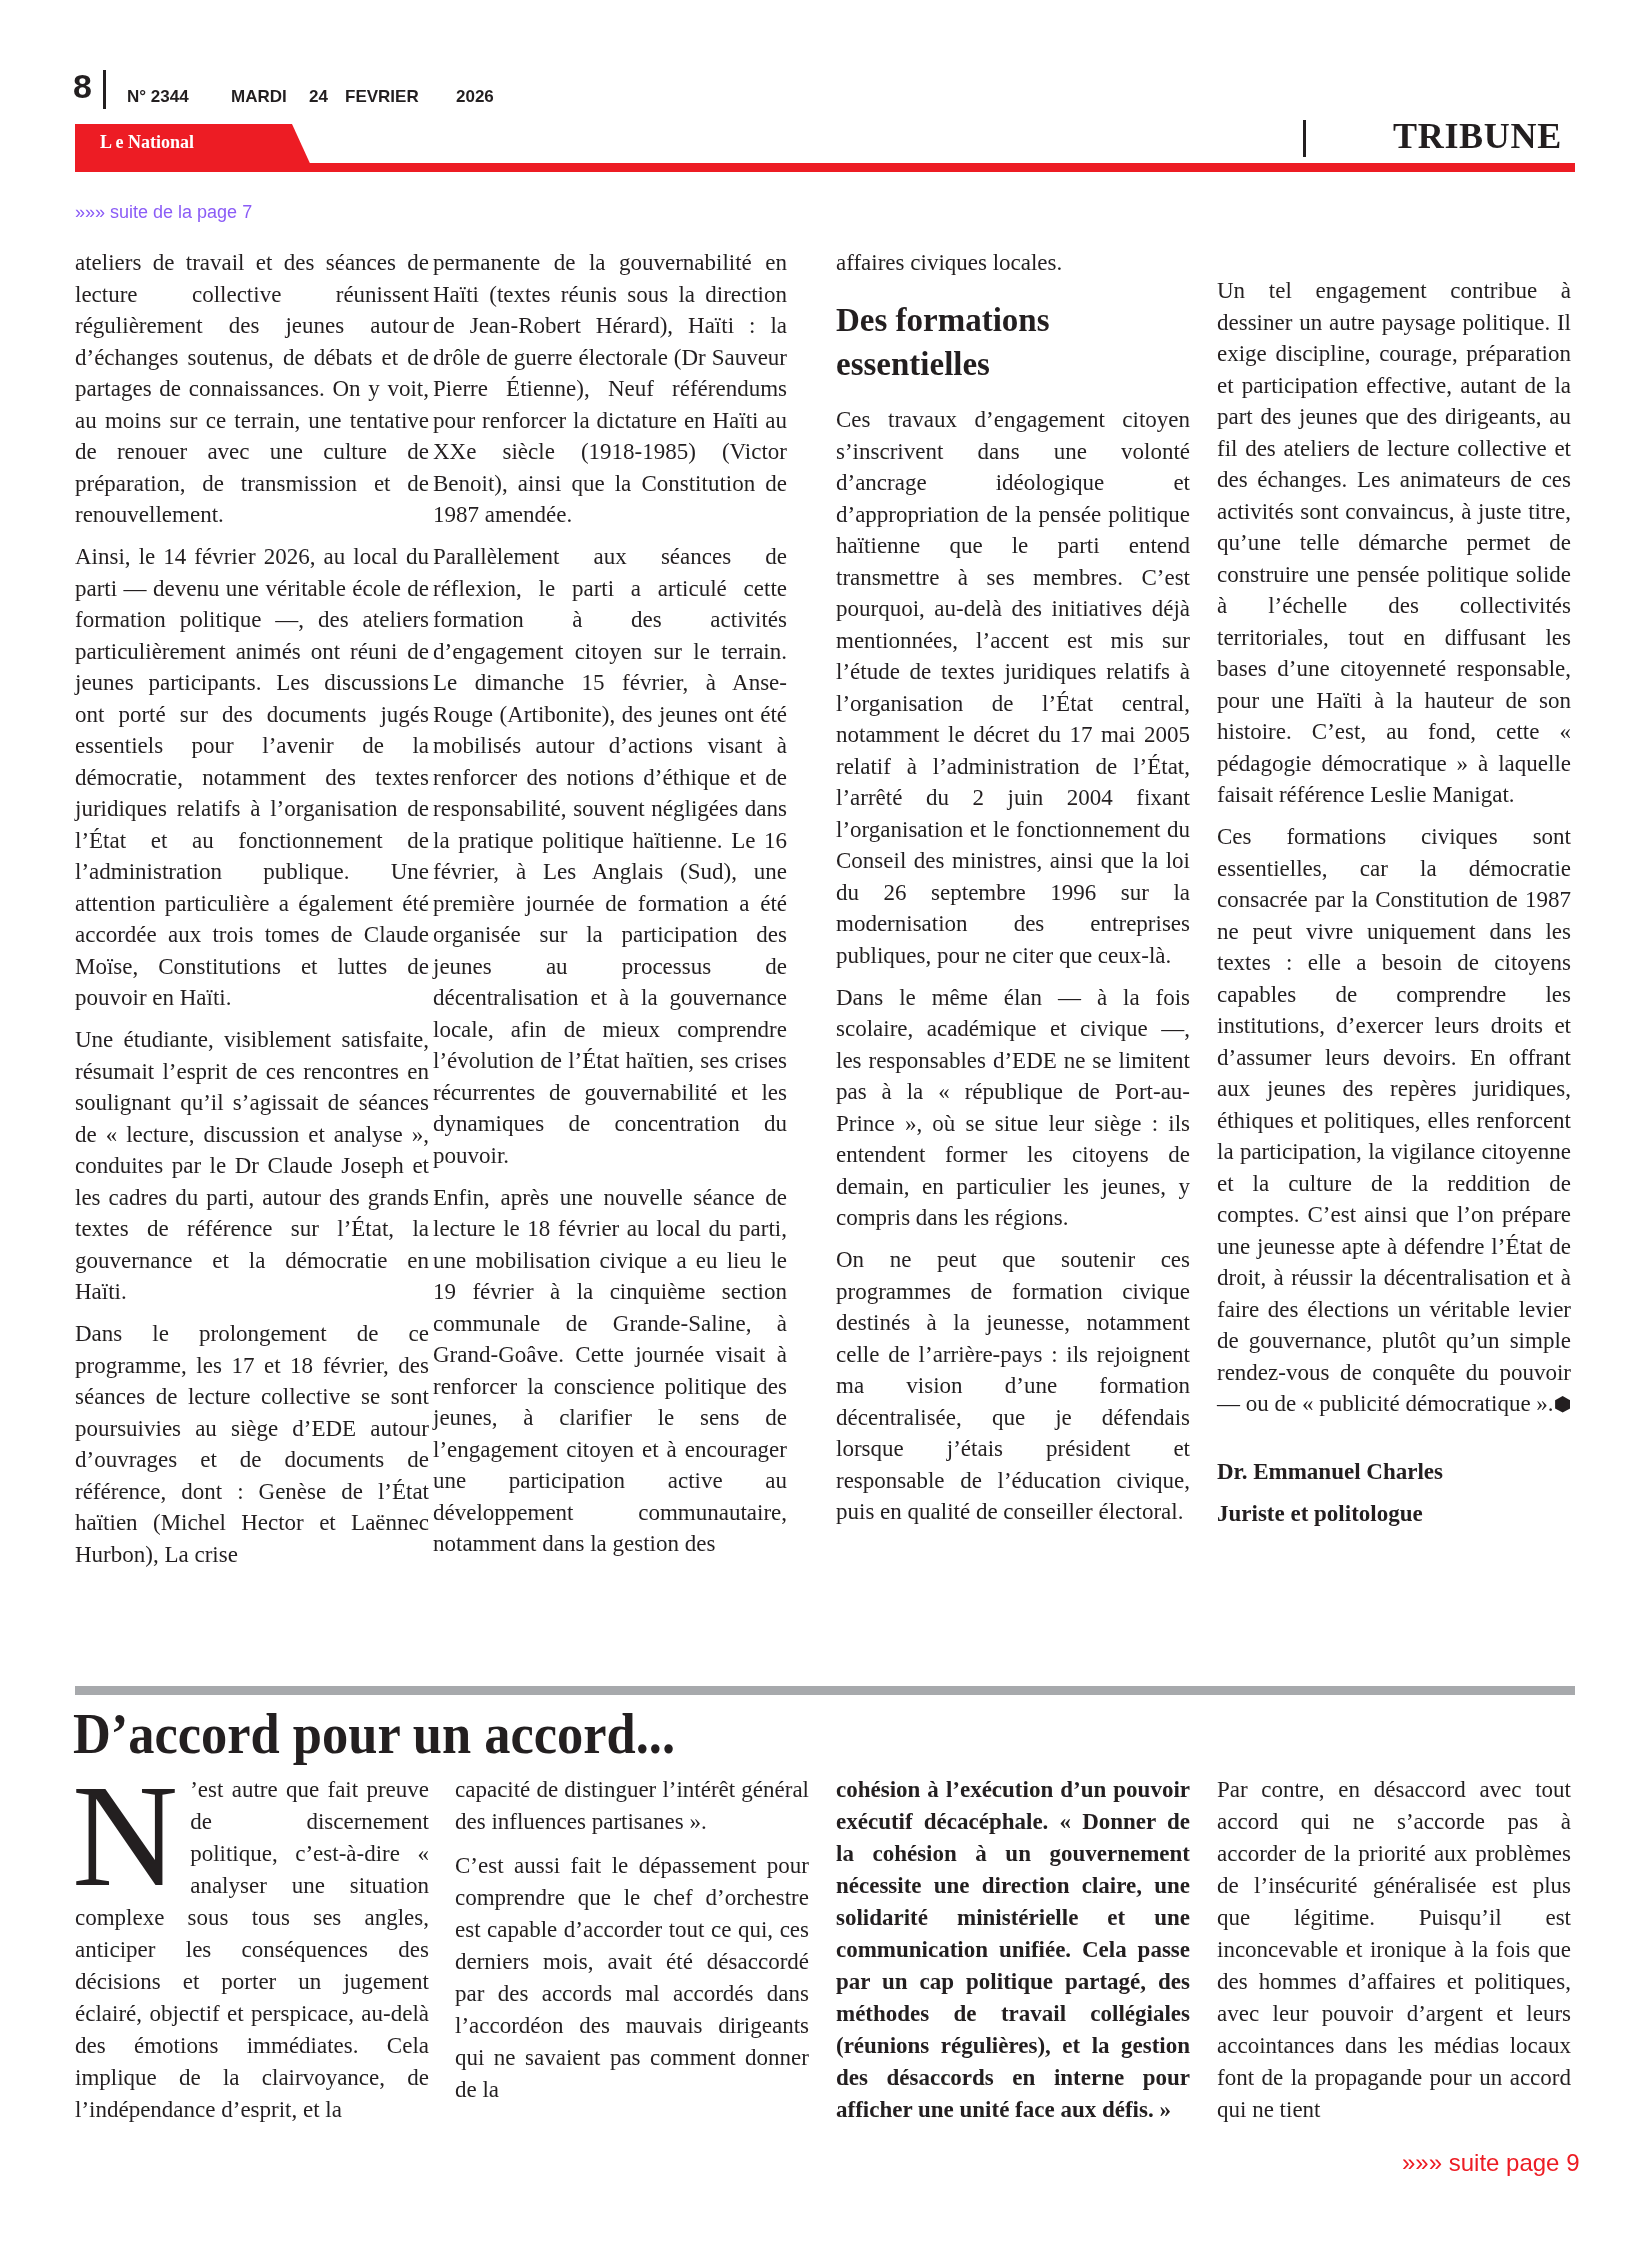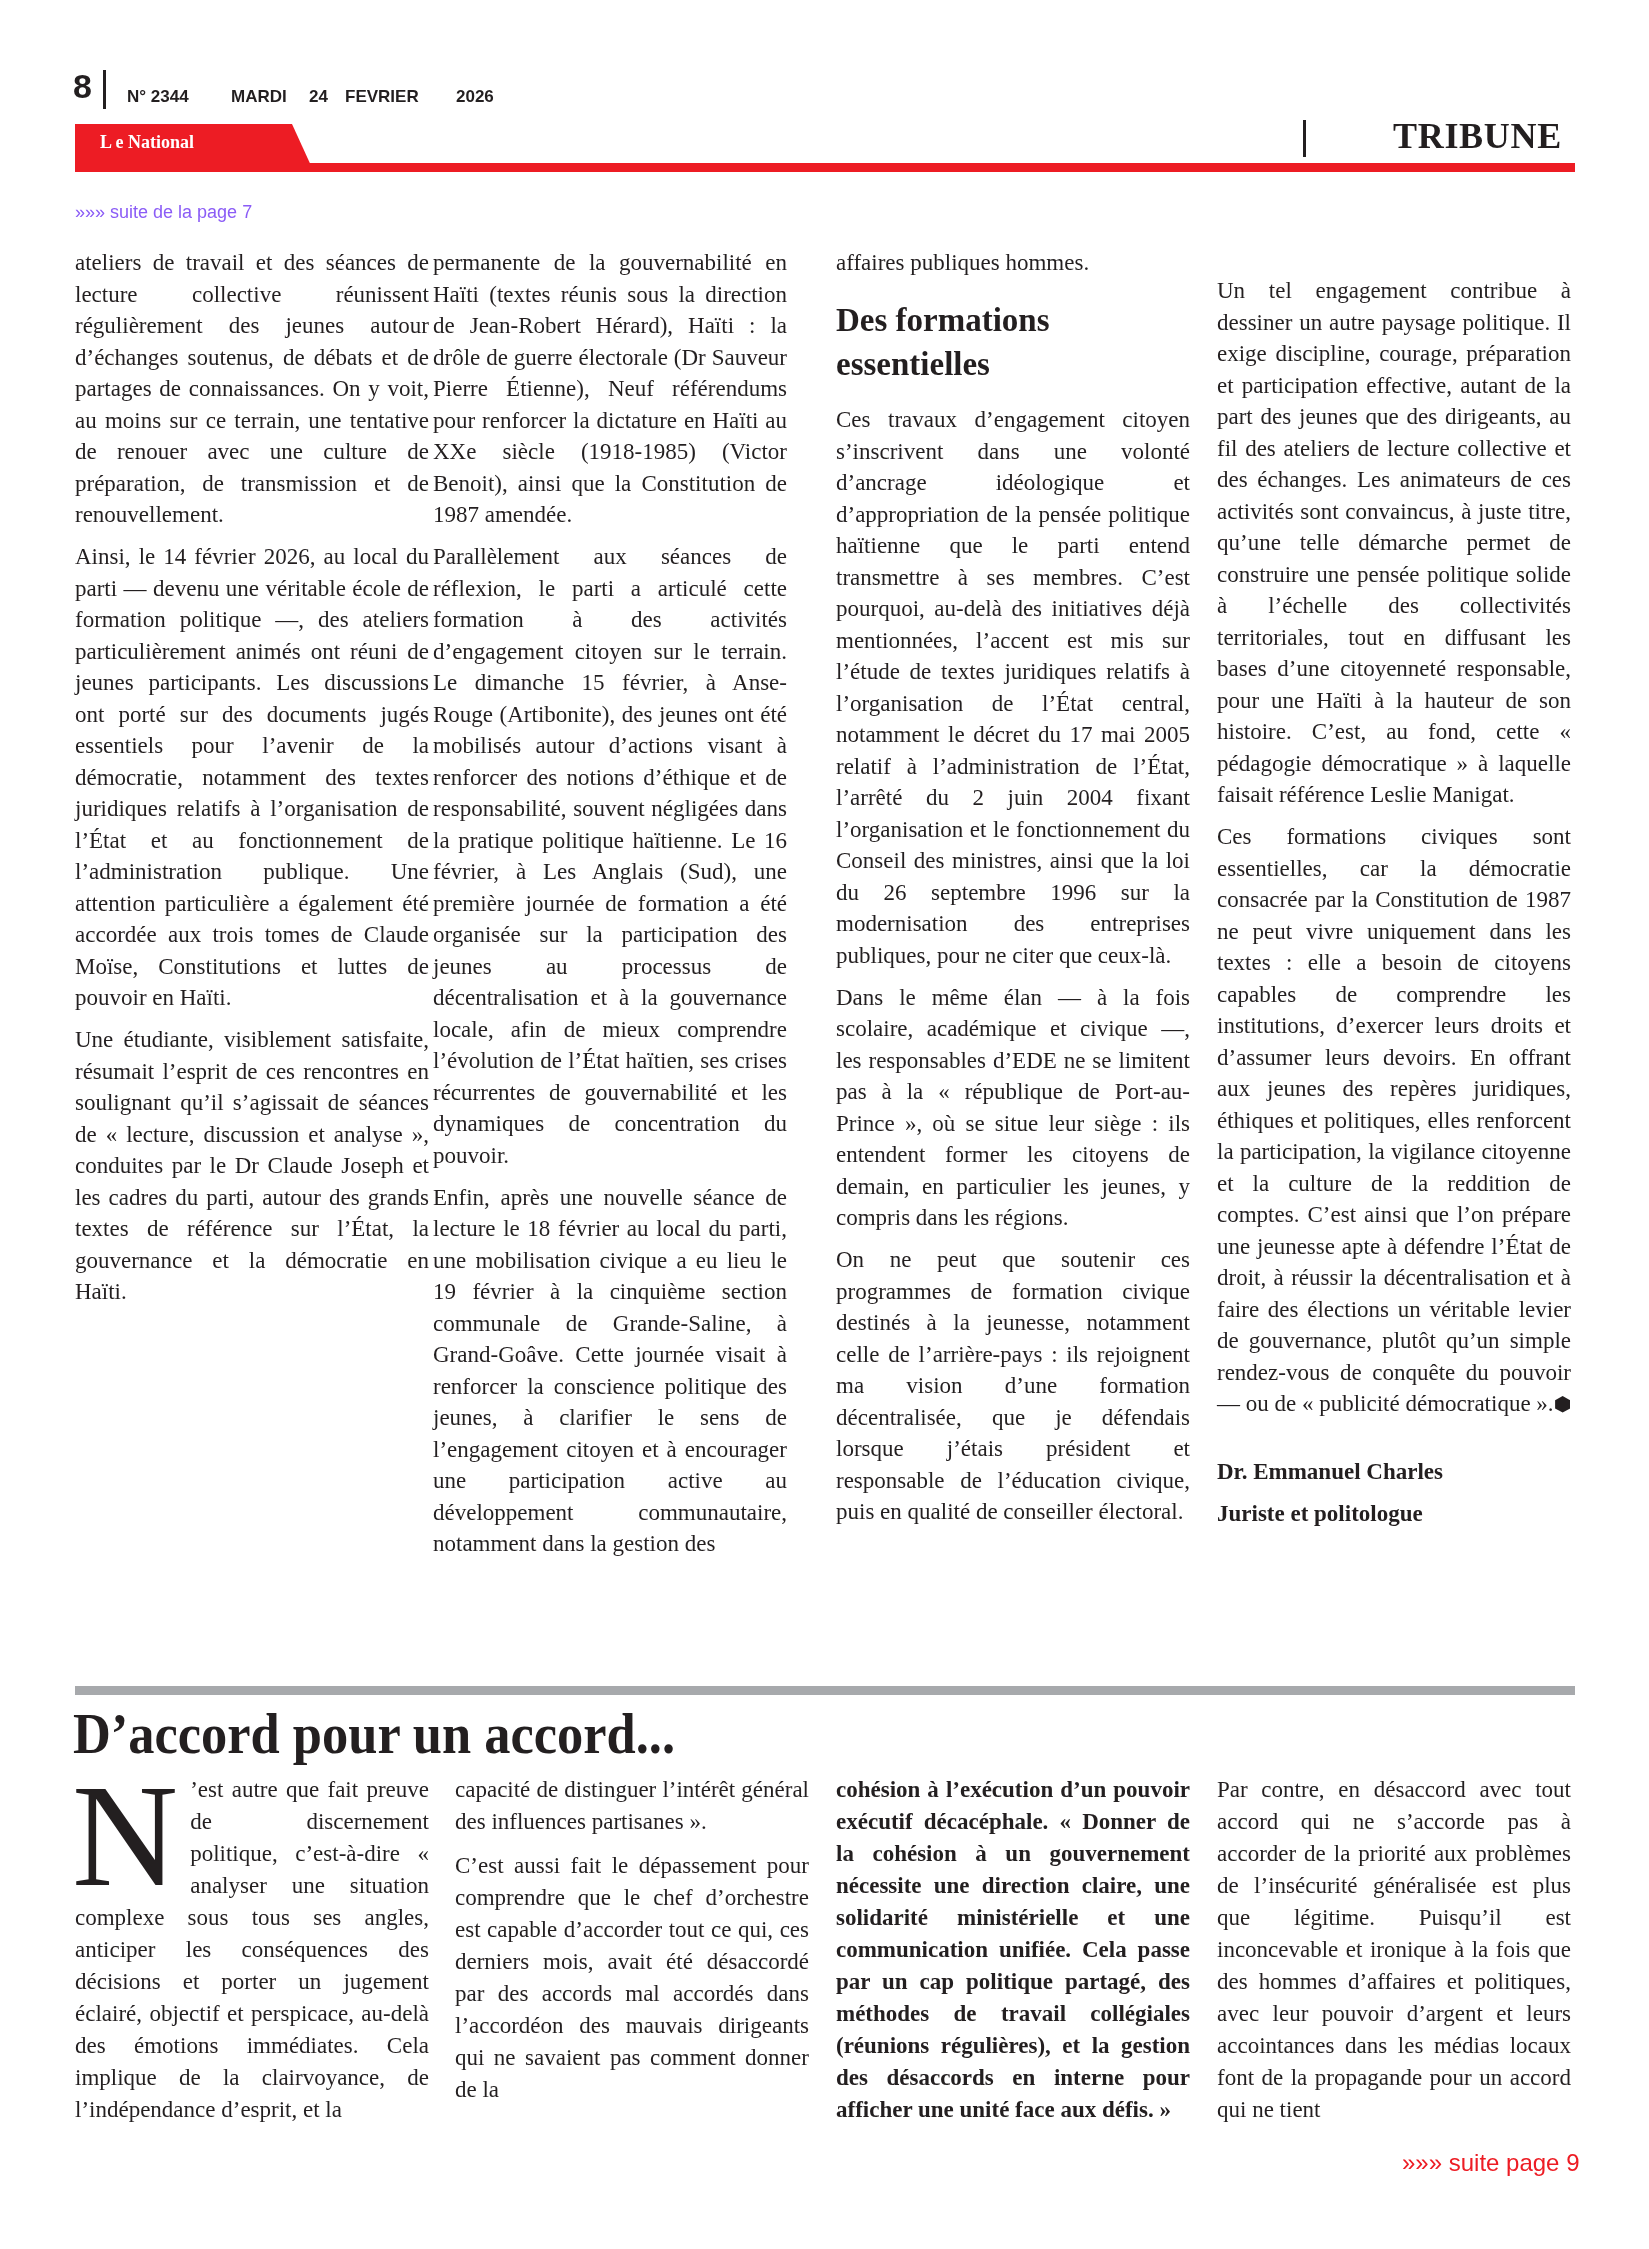--- a/index.html
+++ b/index.html
@@ -56,30 +56,31 @@
 <div class="abs red-rule"></div>
 <div class="abs section-bar"></div>
 <div class="abs section-title">TRIBUNE</div>
 
 <div class="abs cont-top">»»» suite de la page  7</div>
 
 <div class="col c1">
   <p>ateliers de travail et des séances de lecture collective réunissent régulièrement des jeunes autour d’échanges soutenus, de débats et de partages de connaissances. On y voit, au moins sur ce terrain, une tentative de renouer avec une culture de préparation, de transmission et de renouvellement.</p>
   <p>Ainsi, le 14 février 2026, au local du parti — devenu une véritable école de formation politique —, des ateliers particulièrement animés ont réuni de jeunes participants. Les discussions ont porté sur des documents jugés essentiels pour l’avenir de la démocratie, notamment des textes juridiques relatifs à l’organisation de l’État et au fonctionnement de l’administration publique. Une attention particulière a également été accordée aux trois tomes de Claude Moïse, Constitutions et luttes de pouvoir en Haïti.</p>
   <p>Une étudiante, visiblement satisfaite, résumait l’esprit de ces rencontres en soulignant qu’il s’agissait de séances de « lecture, discussion et analyse », conduites par le Dr Claude Joseph et les cadres du parti, autour des grands textes de référence sur l’État, la gouvernance et la démocratie en Haïti.</p>
+  <p>Dans le prolongement de ce programme, les 17 et 18 février, des séances de lecture collective se sont poursuivies au siège d’EDE autour d’ouvrages et de documents de référence, dont : Genèse de l’État haïtien (Michel Hector et Laënnec Hurbon), La crise</p>
 </div>
 
 <div class="col c2">
   <p>permanente de la gouvernabilité en Haïti (textes réunis sous la direction de Jean-Robert Hérard), Haïti : la drôle de guerre électorale (Dr Sauveur Pierre Étienne), Neuf référendums pour renforcer la dictature en Haïti au XXe siècle (1918-1985) (Victor Benoit), ainsi que la Constitution de 1987 amendée.</p>
   <p>Parallèlement aux séances de réflexion, le parti a articulé cette formation à des activités d’engagement citoyen sur le terrain. Le dimanche 15 février, à Anse-Rouge (Artibonite), des jeunes ont été mobilisés autour d’actions visant à renforcer des notions d’éthique et de responsabilité, souvent négligées dans la pratique politique haïtienne. Le 16 février, à Les Anglais (Sud), une première journée de formation a été organisée sur la participation des jeunes au processus de décentralisation et à la gouvernance locale, afin de mieux comprendre l’évolution de l’État haïtien, ses crises récurrentes de gouvernabilité et les dynamiques de concentration du pouvoir.</p>
   <p>Enfin, après une nouvelle séance de lecture le 18 février au local du parti, une mobilisation civique a eu lieu le 19 février à la cinquième section communale de Grande-Saline, à Grand-Goâve. Cette journée visait à renforcer la conscience politique des jeunes, à clarifier le sens de l’engagement citoyen et à encourager une participation active au développement communautaire, notamment dans la gestion des</p>
 </div>
 
 <div class="col c3">
-  <p style="text-align:left;">affaires publiques hommes.</p>
+  <p style="text-align:left;">affaires civiques locales.</p>
   <h3>Des formations essentielles</h3>
   <p>Ces travaux d’engagement citoyen s’inscrivent dans une volonté d’ancrage idéologique et d’appropriation de la pensée politique haïtienne que le parti entend transmettre à ses membres. C’est pourquoi, au-delà des initiatives déjà mentionnées, l’accent est mis sur l’étude de textes juridiques relatifs à l’organisation de l’État central, notamment le décret du 17 mai 2005 relatif à l’administration de l’État, l’arrêté du 2 juin 2004 fixant l’organisation et le fonctionnement du Conseil des ministres, ainsi que la loi du 26 septembre 1996 sur la modernisation des entreprises publiques, pour ne citer que ceux-là.</p>
   <p>Dans le même élan — à la fois scolaire, académique et civique —, les responsables d’EDE ne se limitent pas à la « république de Port-au-Prince », où se situe leur siège : ils entendent former les citoyens de demain, en particulier les jeunes, y compris dans les régions.</p>
   <p>On ne peut que soutenir ces programmes de formation civique destinés à la jeunesse, notamment celle de l’arrière-pays : ils rejoignent ma vision d’une formation décentralisée, que je défendais lorsque j’étais président et responsable de l’éducation civique, puis en qualité de conseiller électoral.</p>
 </div>
 
 <div class="col c4">
   <p>Un tel engagement contribue à dessiner un autre paysage politique. Il exige discipline, courage, préparation et participation effective, autant de la part des jeunes que des dirigeants, au fil des ateliers de lecture collective et des échanges. Les animateurs de ces activités sont convaincus, à juste titre, qu’une telle démarche permet de construire une pensée politique solide à l’échelle des collectivités territoriales, tout en diffusant les bases d’une citoyenneté responsable, pour une Haïti à la hauteur de son histoire. C’est, au fond, cette « pédagogie démocratique » à laquelle faisait référence Leslie Manigat.</p>
   <p><span>Ces formations civiques sont essentielles, car la démocratie consacrée par la Constitution de 1987 ne peut vivre uniquement dans les textes : elle a besoin de citoyens capables de comprendre les institutions, d’exercer leurs droits et d’assumer leurs devoirs. En offrant aux jeunes des repères juridiques, éthiques et politiques, elles renforcent la participation, la vigilance citoyenne et la culture de la reddition de comptes. C’est ainsi que l’on prépare une jeunesse apte à défendre l’État de droit, à réussir la décentralisation et à faire des élections un véritable levier de gouvernance, plutôt qu’un simple rendez-vous de conquête du pouvoir — ou de « publicité démocratique ».</span><span class="hex"></span></p>
   <div class="sig">

